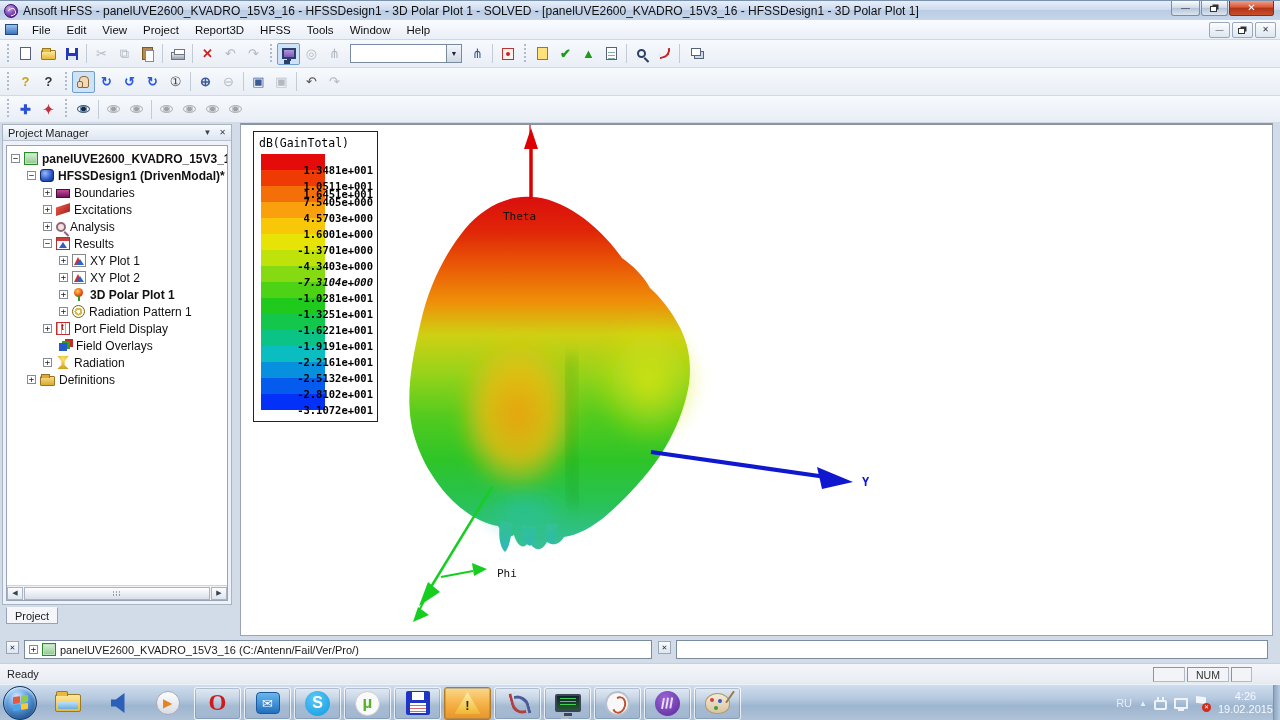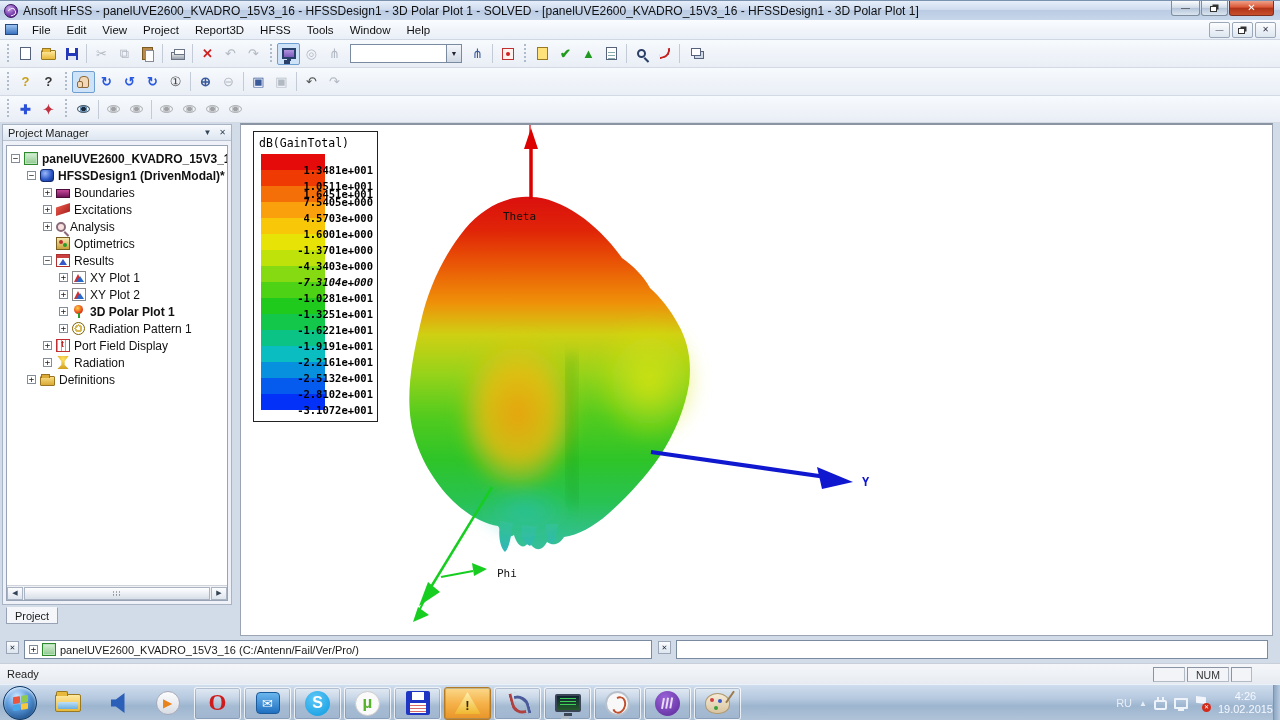--- a/index.html
+++ b/index.html
@@ -435,25 +435,20 @@
               <span class="expander">+</span>
               <span class="ti ti-excitations"></span>
               <span class="lbl">Excitations</span>
             </div>
             <div class="tree-row" style="padding-left: 36px;">
               <span class="expander">+</span>
               <span class="ti ti-analysis"></span>
               <span class="lbl">Analysis</span>
             </div>
             <div class="tree-row" style="padding-left: 36px;">
-              <span class="exp-space"></span>
-              <span class="ti ti-optimetrics"></span>
-              <span class="lbl">Optimetrics</span>
-            </div>
-            <div class="tree-row" style="padding-left: 36px;">
               <span class="expander">−</span>
               <span class="ti ti-results"></span>
               <span class="lbl">Results</span>
             </div>
             <div class="tree-row" style="padding-left: 52px;">
               <span class="expander">+</span>
               <span class="ti ti-xyplot"></span>
               <span class="lbl">XY Plot 1</span>
             </div>
             <div class="tree-row" style="padding-left: 52px;">
@@ -468,20 +463,25 @@
             </div>
             <div class="tree-row" style="padding-left: 52px;">
               <span class="expander">+</span>
               <span class="ti ti-radpattern"></span>
               <span class="lbl">Radiation Pattern 1</span>
             </div>
             <div class="tree-row" style="padding-left: 36px;">
               <span class="expander">+</span>
               <span class="ti ti-portfield"></span>
               <span class="lbl">Port Field Display</span>
+            </div>
+            <div class="tree-row" style="padding-left: 36px;">
+              <span class="exp-space"></span>
+              <span class="ti ti-fieldoverlays"></span>
+              <span class="lbl">Field Overlays</span>
             </div>
             <div class="tree-row" style="padding-left: 36px;">
               <span class="expander">+</span>
               <span class="ti ti-radiation"></span>
               <span class="lbl">Radiation</span>
             </div>
             <div class="tree-row" style="padding-left: 20px;">
               <span class="expander">+</span>
               <span class="ti ti-definitions"></span>
               <span class="lbl">Definitions</span>

